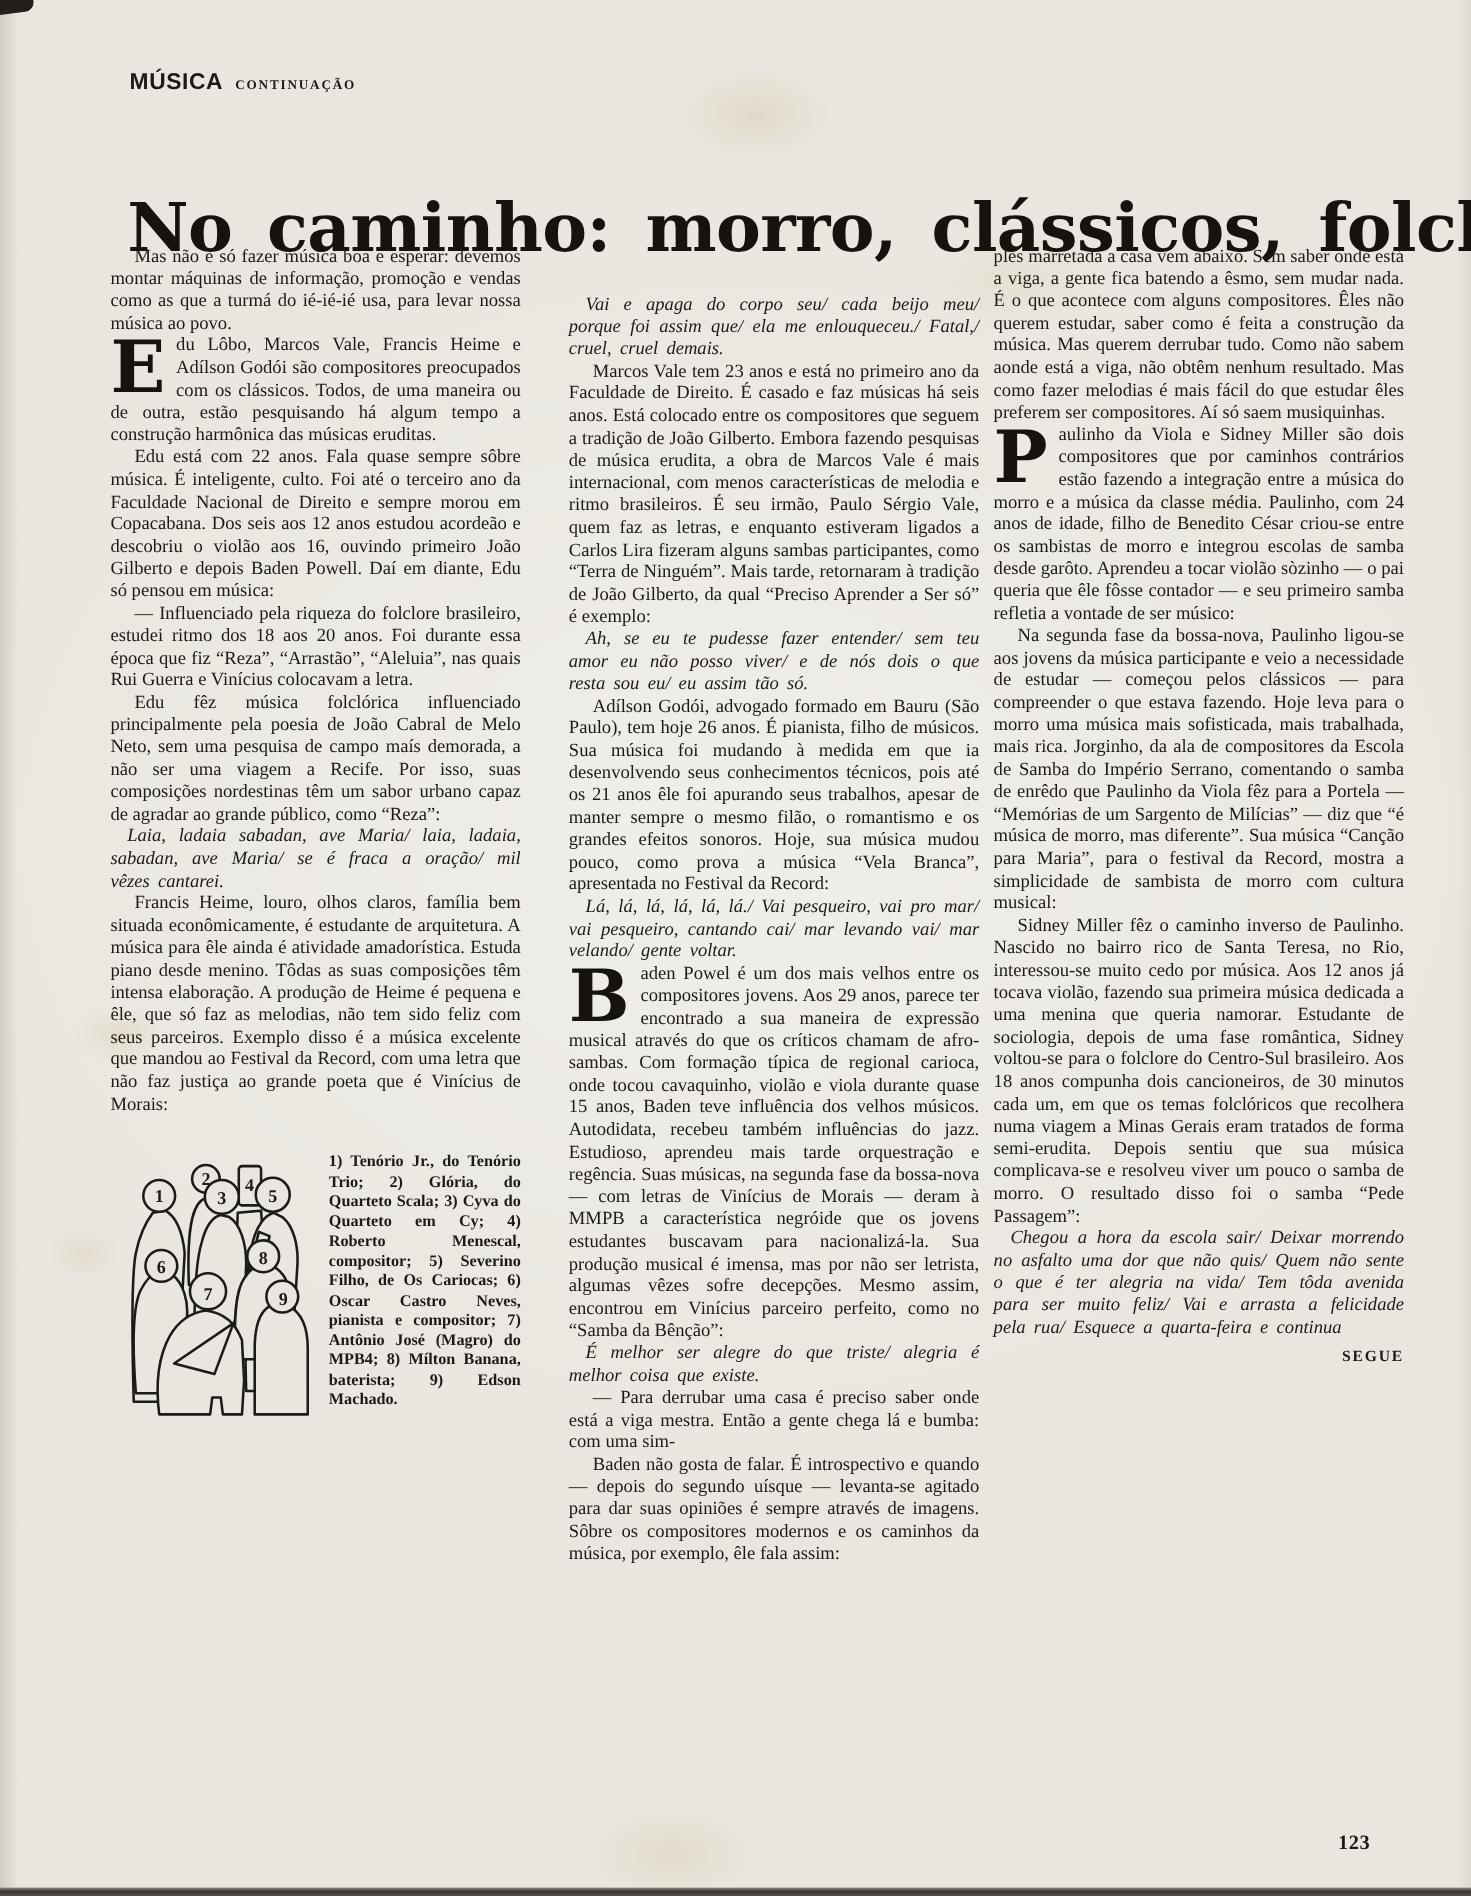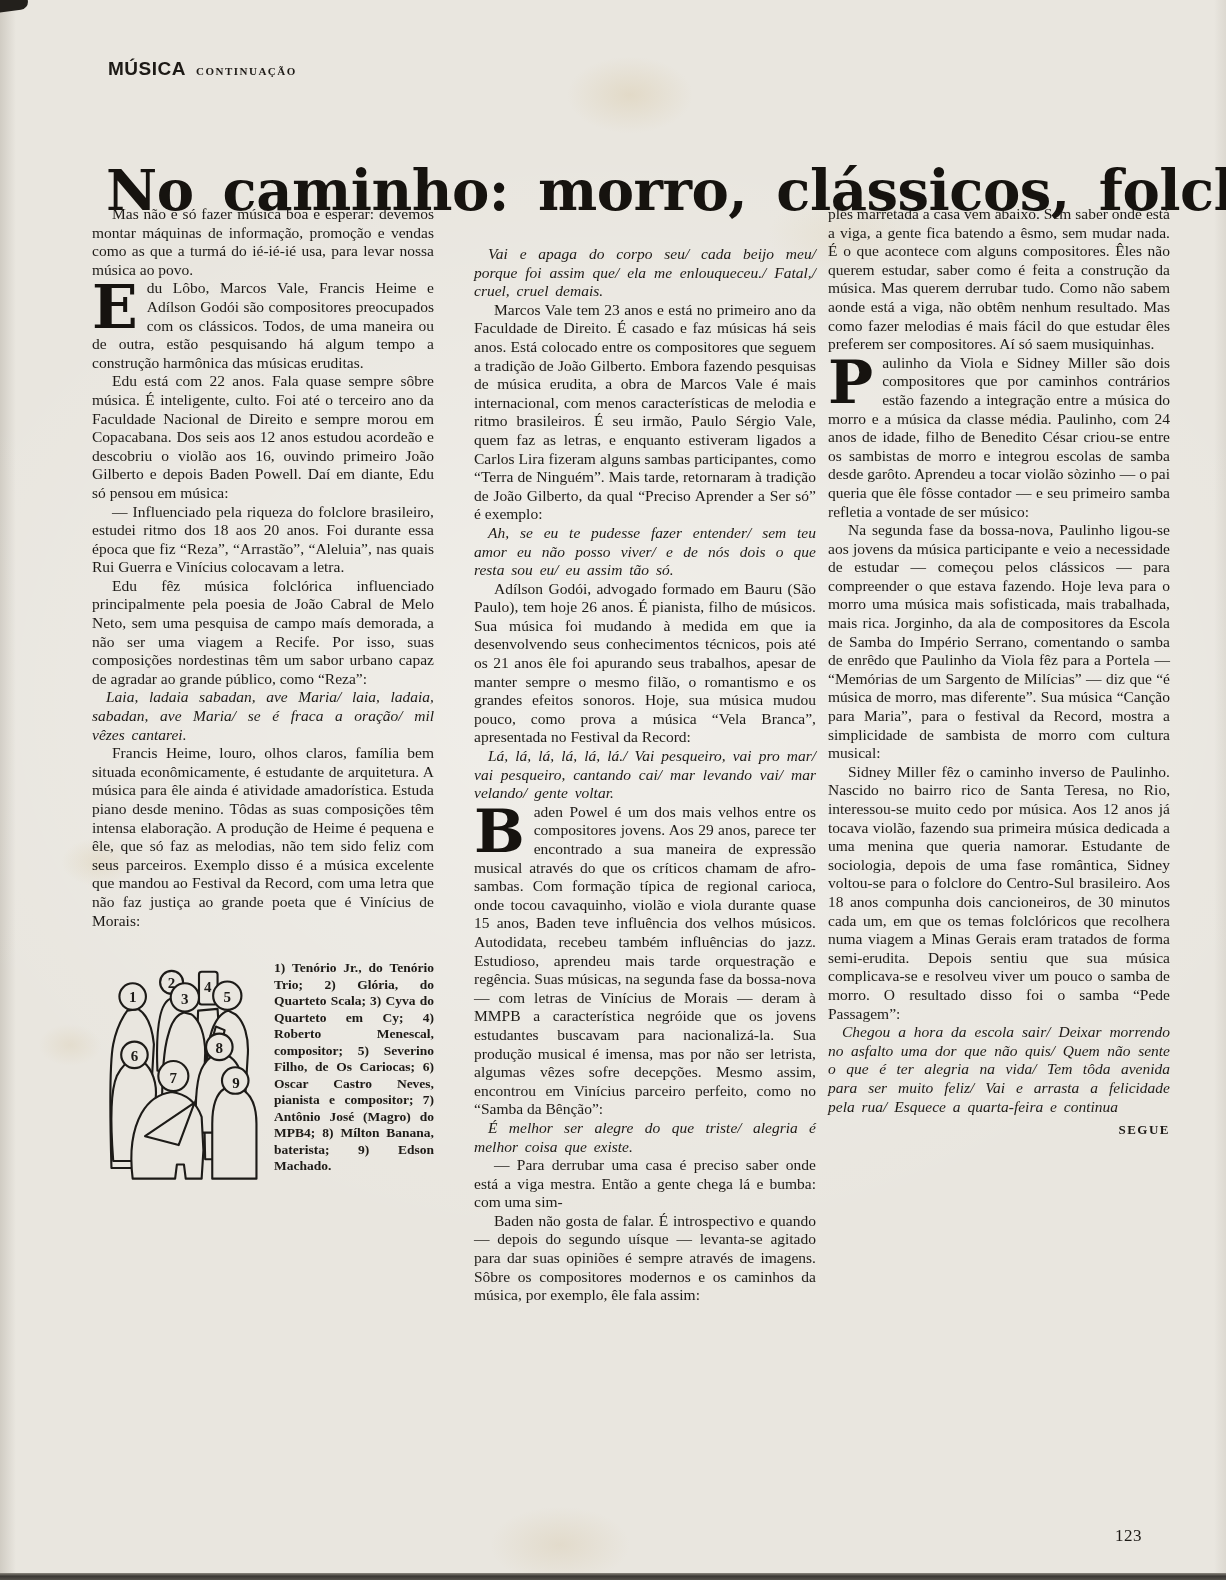--- a/index.html
+++ b/index.html
@@ -69,21 +69,21 @@
   }
   .figure-block{display:flex;gap:14px;margin-top:24px;align-items:flex-start;}
   .figure-block svg{flex:0 0 auto;display:block;}
   .figure-caption{
     flex:1 1 auto;
     font-weight:bold;font-size:13.5px;line-height:16.5px;
     text-align:justify;text-indent:0;margin-top:6px;
   }
   .page-number{
     position:absolute;right:84px;bottom:34px;
-    font-size:17px;letter-spacing:.5px;
+    font-size:17px;letter-spacing:.5px;font-weight:bold;
   }
   .fig-line{fill:#e9e6df;stroke:#1d1b18;stroke-width:2.4;stroke-linejoin:round;}
   .fig-num{
     font-family:"Liberation Serif", serif;font-weight:bold;font-size:17px;
     fill:#1d1b18;text-anchor:middle;
   }
 </style>
 </head>
 <body>
 

